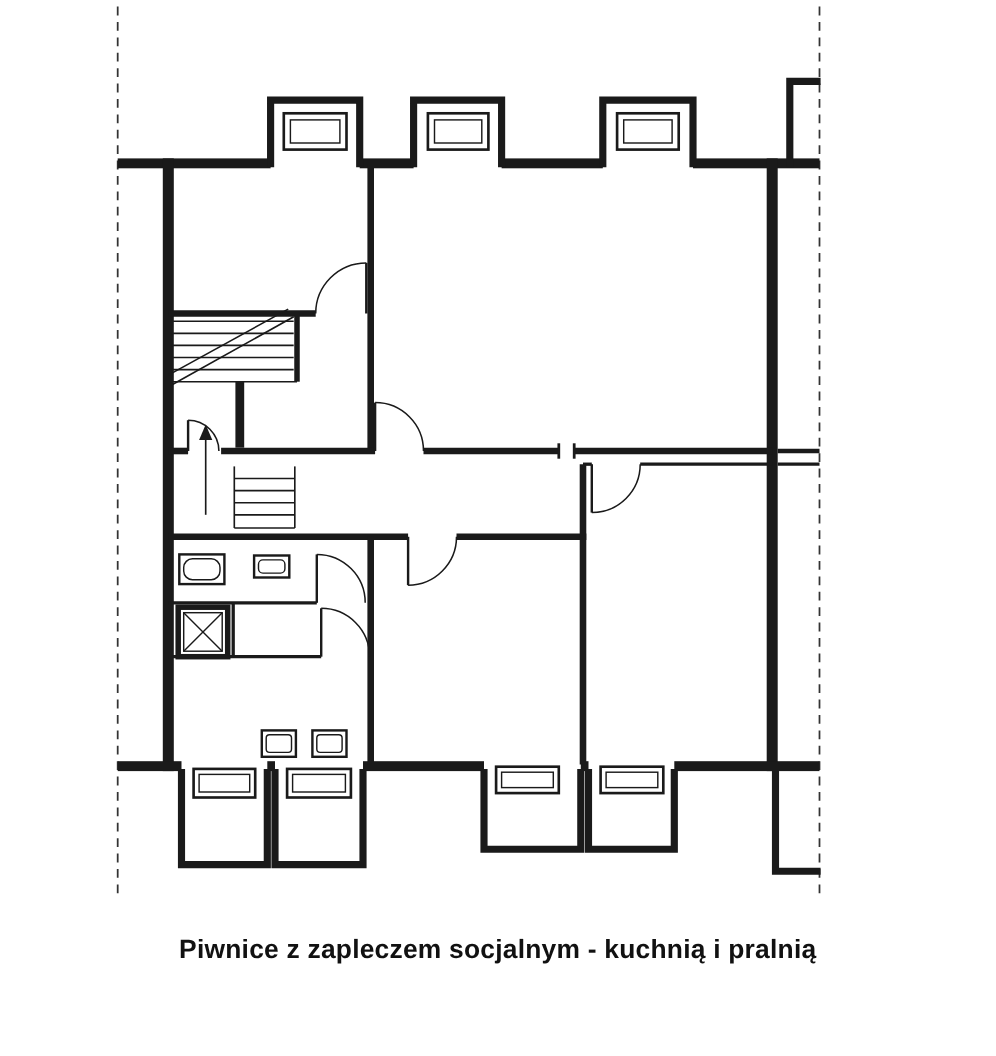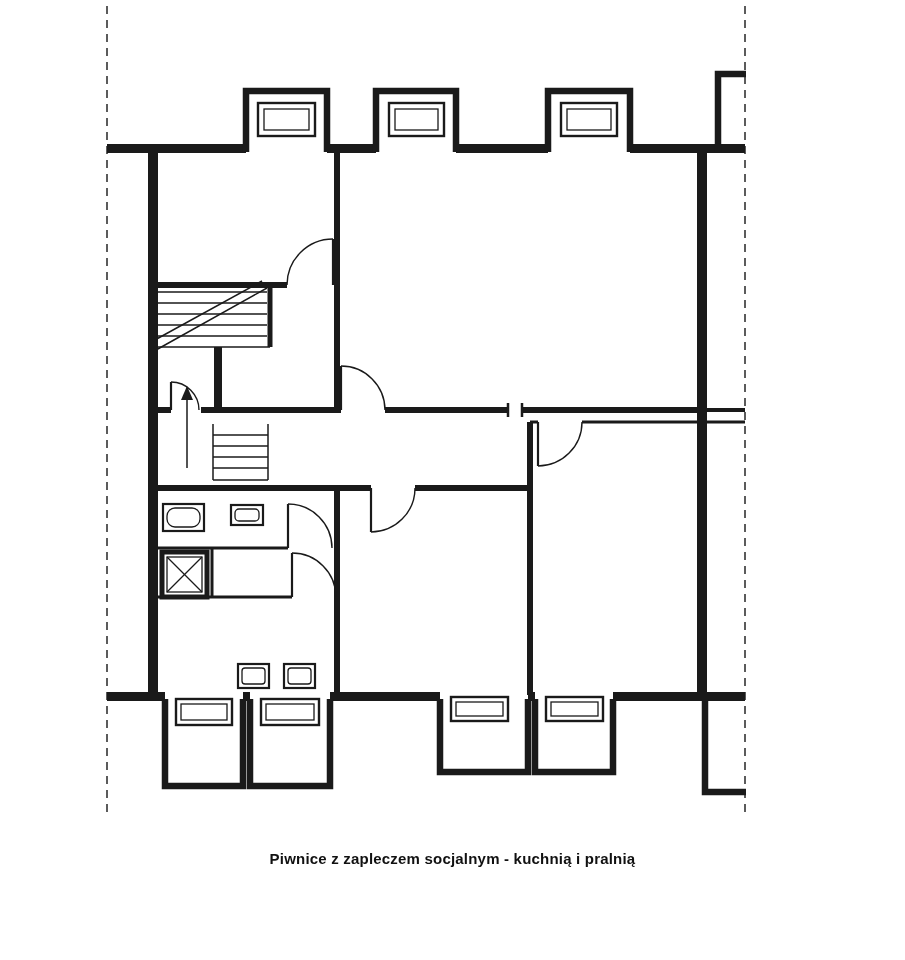--- a/index.html
+++ b/index.html
@@ -13,21 +13,21 @@
     background:var(--paper);
     font-family:"Liberation Sans", sans-serif;
     overflow:hidden;
   }
   svg{position:absolute;top:0;left:0;}
   .caption{
     position:absolute;
     top:850px;left:0;
     width:100%;
     text-align:center;
-    font-size:15px;
+    font-size:24px;
     font-weight:bold;
     color:#111;
     letter-spacing:0.2px;
   }
   .wall{stroke:var(--ink);fill:none;}
   .fillwall{fill:var(--ink);stroke:none;}
   .thin{stroke:var(--ink);stroke-width:1.5;fill:none;}
   .win-out{stroke:var(--ink);stroke-width:2.4;fill:var(--paper);}
   .win-in{stroke:var(--ink);stroke-width:1.3;fill:none;}
   .bay{stroke:var(--ink);stroke-width:6.5;fill:none;}

